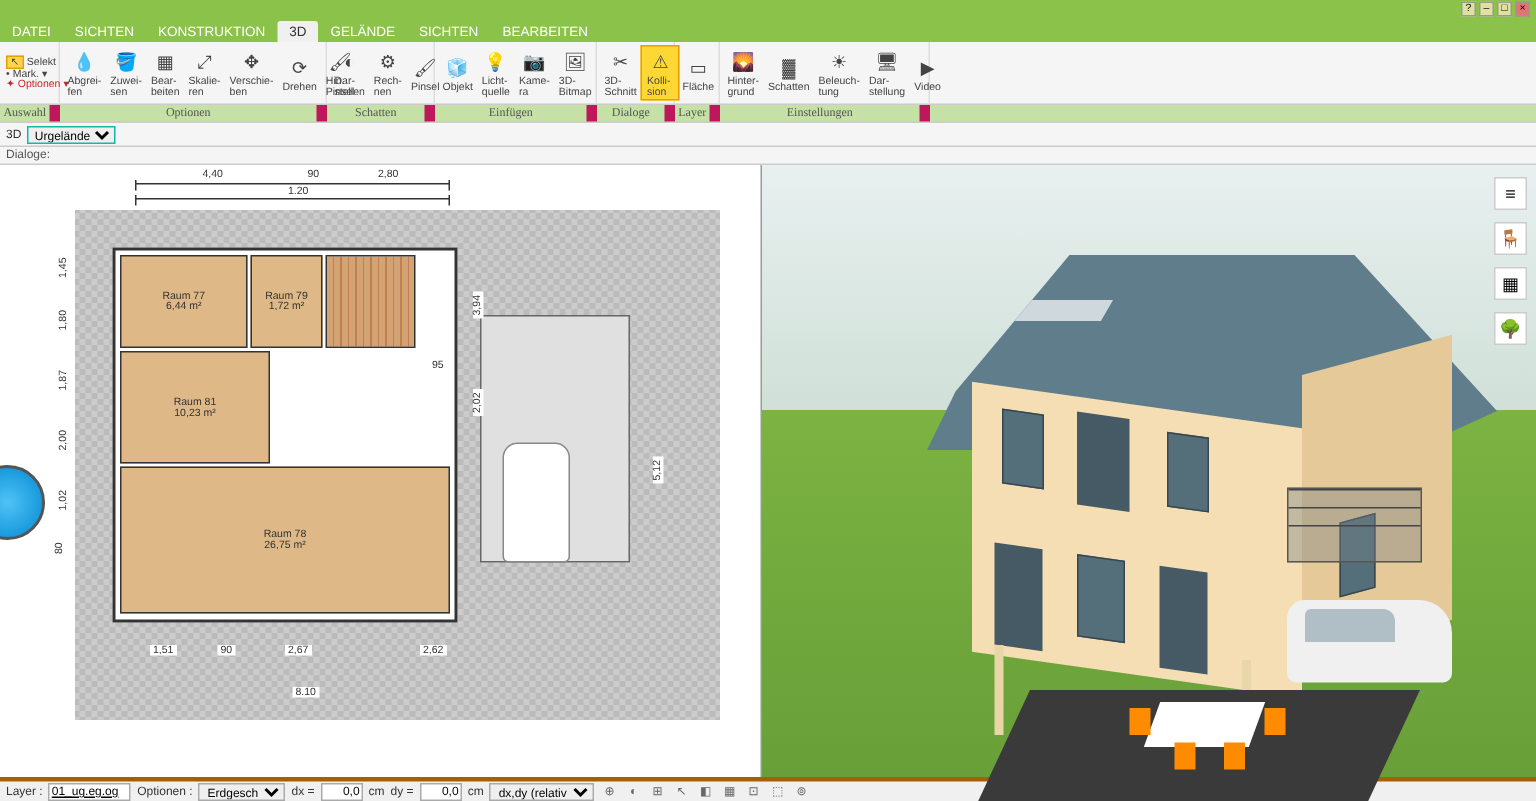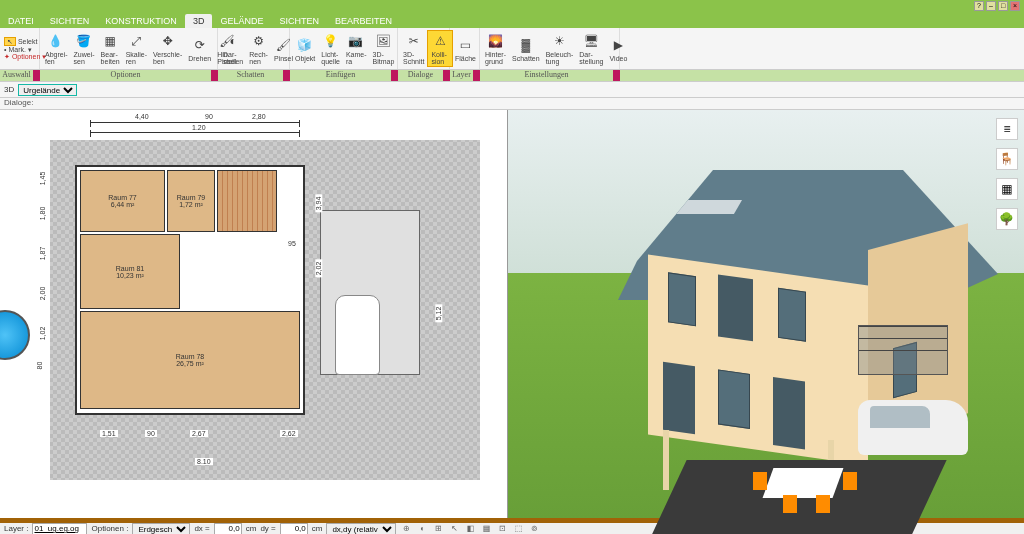--- a/index.html
+++ b/index.html
@@ -64,21 +64,21 @@
 .chair { position: absolute; width: 14px; height: 18px; background: #ff8c00; }
 .car3d { position: absolute; right: -20px; top: 250px; width: 110px; height: 55px; background: #f0f0f0; border-radius: 12px 22px 6px 6px; }
 .car3d::after { content: ""; position: absolute; left: 12px; top: 6px; width: 60px; height: 22px; background: #b0bec5; border-radius: 4px 8px 0 0; }
 .pillar { position: absolute; width: 6px; background: #e8d5a8; }
 
 
 .palette { position: absolute; right: 4px; top: 8px; width: 24px; display: flex; flex-direction: column; gap: 8px; }
 .palette .pbtn { width: 22px; height: 22px; background: #fff; border: 1px solid #ccc; display: flex; align-items: center; justify-content: center; font-size: 12px; cursor: pointer; }
 
 
-.toolbar-bottom { height: 16px; background: #f0f0f0; border-top: 5px solid #a16207; display: flex; align-items: center; font-size: 8px; color: #333; padding: 0 4px; gap: 4px; }
+.toolbar-bottom { height: 16px; background: #f0f0f0; border-top: 3px solid #a16207; display: flex; align-items: center; font-size: 8px; color: #333; padding: 0 4px; gap: 4px; }
 .toolbar-bottom input, .toolbar-bottom select { font-size: 8px; height: 12px; border: 1px solid #aaa; padding: 0 1px; }
 .toolbar-bottom .ticon { width: 12px; height: 12px; display: inline-flex; align-items: center; justify-content: center; color: #666; cursor: pointer; }
 </style>
 </head>
 <body>
 
 <div class="titlebar">
   <span class="ticon">?</span>
   <span class="ticon">–</span>
   <span class="ticon">□</span>

